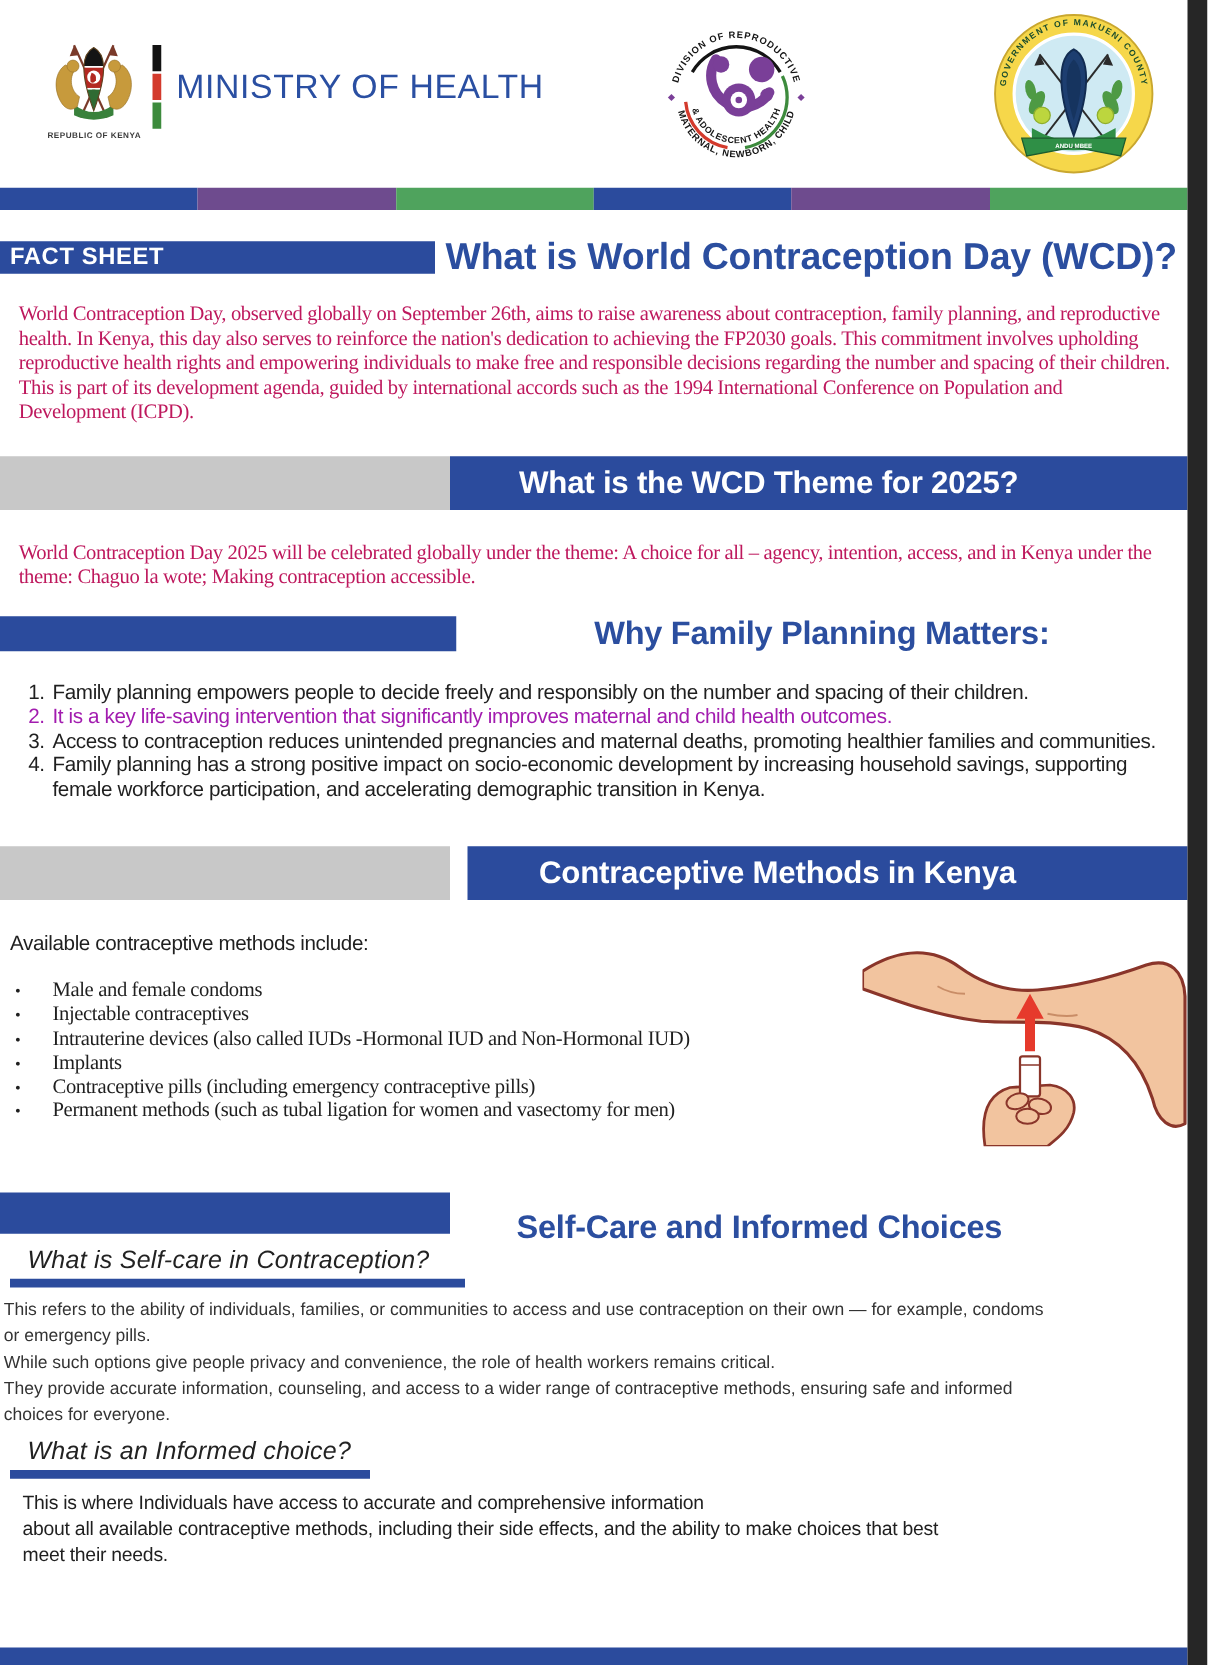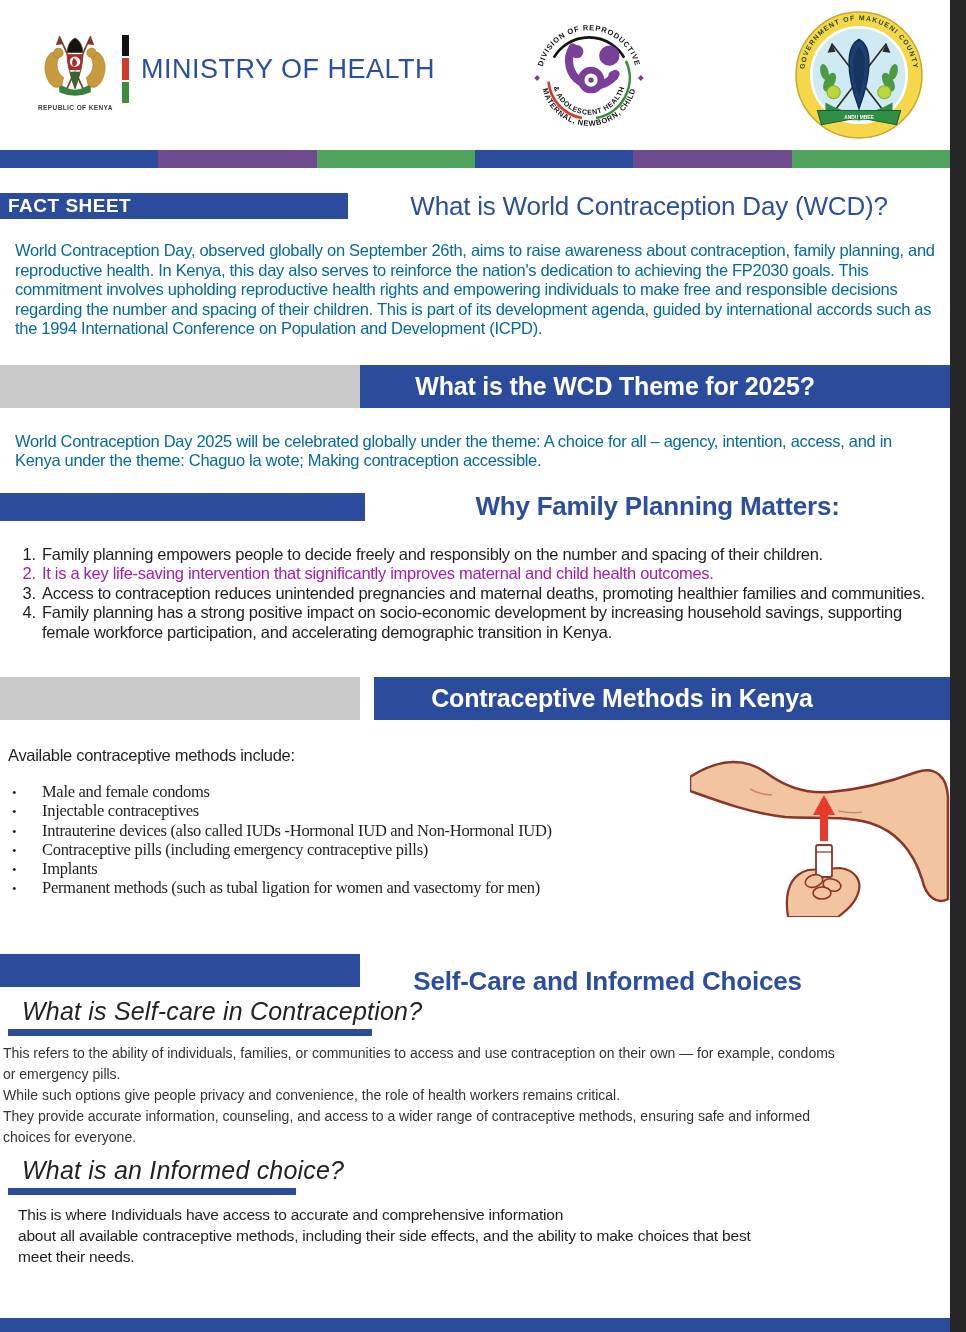--- a/index.html
+++ b/index.html
@@ -28,24 +28,24 @@
   .stripes span{flex:1;}
   .st-blue{background:#2b4b9d;}
   .st-purple{background:#6e4b8e;}
   .st-green{background:#4fa35d;}
 
   
   .fact-row{display:flex;align-items:center;margin-top:25px;height:26px;}
   .fact-bar{width:348px;height:26px;background:#2b4b9d;display:flex;align-items:center;}
   .fact-bar span{color:#fff;font-weight:bold;font-size:19px;letter-spacing:.5px;padding-left:8px;white-space:nowrap;}
   .h1-wrap{flex:1;display:flex;justify-content:center;margin-right:16px;}
-  .h1{font-size:26px;font-weight:normal;color:#2b4e9f;white-space:nowrap;letter-spacing:-.2px;}
-
-  
-  .para{margin:22px 30px 0 15px;font-size:16.5px;line-height:19.5px;letter-spacing:-.3px;color:#0369a1;}
+  .h1{font-size:30px;font-weight:bold;color:#2b4e9f;white-space:nowrap;letter-spacing:-.2px;}
+
+  
+  .para{margin:22px 30px 0 15px;font-size:16.5px;line-height:19.5px;letter-spacing:-.3px;color:#be185d;font-family:Liberation Serif, serif;}
   .para2{margin-top:24px;}
 
   
   .band{display:flex;height:43px;width:950px;margin-top:26px;}
   .band .gray{width:360px;background:#c8c8c8;}
   .band .blue{flex:1;background:#2b4b9d;display:flex;align-items:center;justify-content:center;padding-right:80px;}
   .band .blue span{color:#fff;font-size:25px;font-weight:bold;letter-spacing:-.2px;white-space:nowrap;}
   .band4{margin-top:35px;gap:14px;}
 
   
@@ -64,21 +64,21 @@
 
   
   .methods{position:relative;height:182px;}
   .methods-intro{margin:26px 0 0 8px;font-size:16.5px;letter-spacing:-.3px;}
   ul.m-list{list-style:none;margin:17px 0 0 0;padding:0;font-size:16.5px;line-height:19.3px;letter-spacing:-.3px;}
   ul.m-list li{padding-left:42px;position:relative;max-width:640px;font-family:Liberation Serif, serif;}
   ul.m-list li::before{content:"•";position:absolute;left:12px;font-size:13px;top:1px;}
   .illus{position:absolute;top:3px;right:16px;width:260px;height:168px;}
 
   
-  .subhead{margin:10px 0 0 22px;font-size:25px;font-style:italic;color:#222;letter-spacing:.2px;}
+  .subhead{margin:10px 0 0 22px;font-size:20px;font-style:italic;color:#222;letter-spacing:.2px;}
   .sub-underline{height:7px;background:#2b4b9d;margin:3px 0 0 8px;}
   .u1{width:364px;}
   .u2{width:288px;margin-top:3px;}
   .body-sm{margin:7px 16px 0 3px;font-size:14px;line-height:21px;color:#333;white-space:pre-line;}
   .subhead2{margin-top:8px;}
   .body-md{margin:9px 40px 0 18px;font-size:15.5px;line-height:21px;letter-spacing:-.2px;color:#1f1f1f;white-space:pre-line;}
 
   .bottom-bar{position:absolute;left:0;bottom:0;width:950px;height:14px;background:#2b4b9d;}
 
   svg text{font-family:"Liberation Sans",sans-serif;}
@@ -233,22 +233,22 @@
     <div class="blue">
       <span>Contraceptive Methods in Kenya</span>
     </div>
   </div>
   <div class="methods">
     <p class="methods-intro">Available contraceptive methods include:</p>
     <ul class="m-list">
       <li>Male and female condoms</li>
       <li>Injectable contraceptives</li>
       <li>Intrauterine devices (also called IUDs -Hormonal IUD and Non-Hormonal IUD)</li>
+      <li>Implants</li>
       <li>Contraceptive pills (including emergency contraceptive pills)</li>
-      <li>Implants</li>
       <li>Permanent methods (such as tubal ligation for women and vasectomy for men)</li>
     </ul>
     <svg class="illus" viewBox="0 0 260 168">
       <rect x="0" y="0" width="260" height="168" fill="#ffffff"></rect>
       <path d="M 0,28 C 28,10 55,8 78,25 C 96,38 116,45 140,43 C 175,40 205,31 227,23 C 246,17 257,28 258,48 L 258,150 C 247,156 236,148 232,130 C 223,102 206,82 180,74 C 150,66 120,70 95,68 C 60,64 28,52 0,42 Z" fill="#f2c49f" stroke="#8a352a" stroke-width="2.5" stroke-linejoin="round"></path>
       <path d="M 148,62 q 14,3 24,1" fill="none" stroke="#c98d67" stroke-width="1.5"></path>
       <path d="M 60,40 q 10,6 22,6" fill="none" stroke="#c98d67" stroke-width="1.5"></path>
       <path d="M 98,168 C 94,142 101,126 118,121 L 150,119 C 165,121 171,131 169,141 C 166,154 157,161 148,168 Z" fill="#f2c49f" stroke="#8a352a" stroke-width="2.2" stroke-linejoin="round"></path>
       <rect x="126" y="96" width="16" height="32" rx="2" fill="#ffffff" stroke="#8a352a" stroke-width="1.8"></rect>
       <line x1="126" y1="103" x2="142" y2="103" stroke="#8a352a" stroke-width="1.2"></line>

